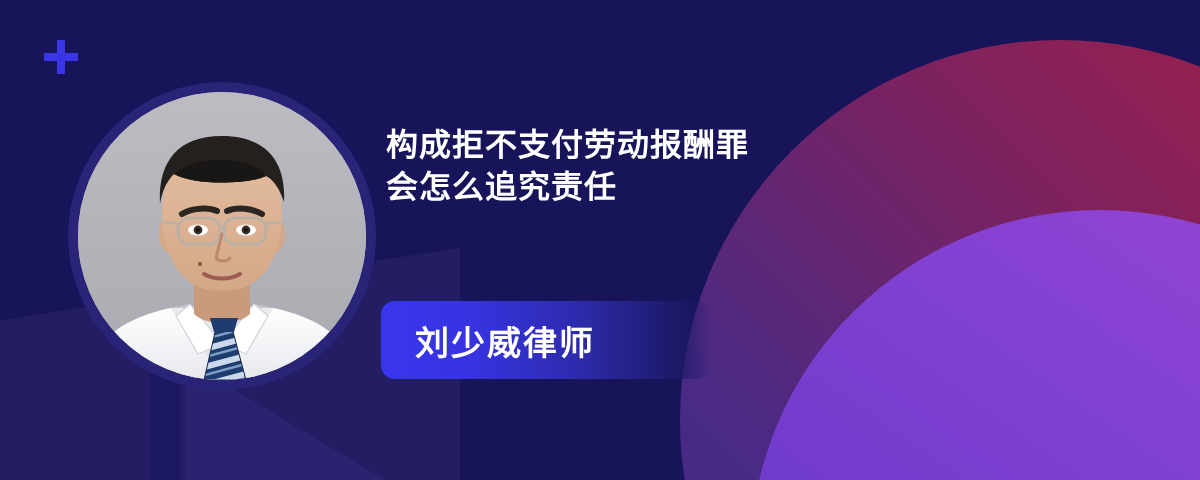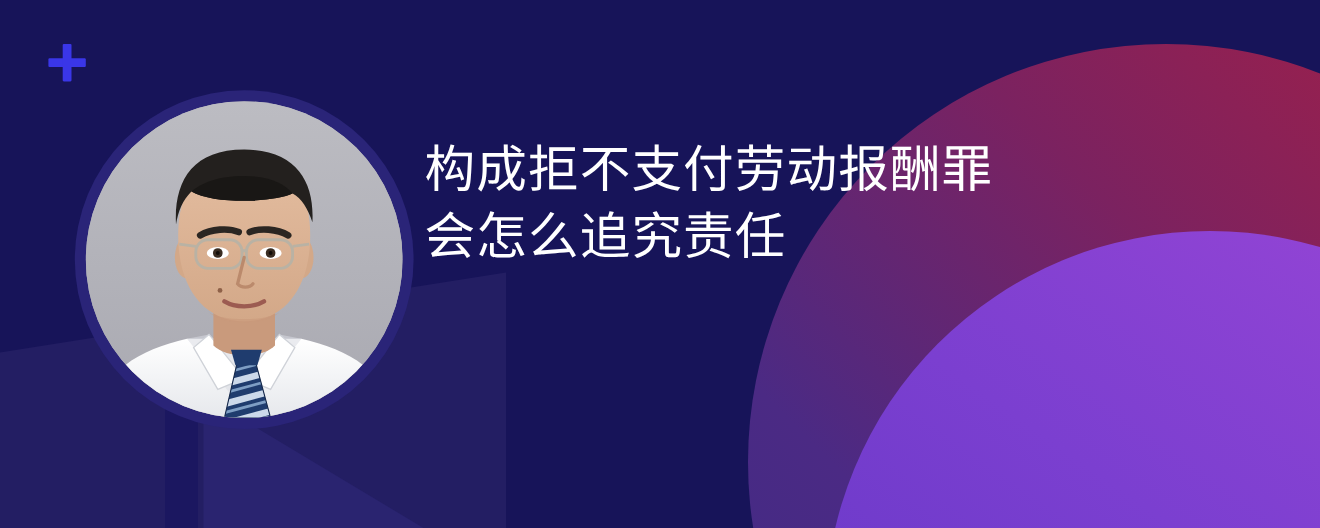--- a/index.html
+++ b/index.html
@@ -126,22 +126,22 @@
   
   .content {
     position: absolute;
     left: 386px;
     top: 124px;
     width: 700px;
   }
   .headline {
     margin: 0;
     color: #ffffff;
-    font-size: 46px;
-    font-weight: 400;
+    font-size: 32px;
+    font-weight: 700;
     line-height: 1.32;
     letter-spacing: 1px;
     white-space: pre-line;
   }
 
   .name-pill {
     position: absolute;
     left: 381px;
     top: 301px;
     min-width: 330px;
@@ -263,14 +263,17 @@
 
       <path d="M112 192 C126 204 162 204 176 192 C164 200 124 200 112 192 Z" fill="#c99a7c" opacity="0.6"></path>
     </svg>
   </div>
 
   <div class="content">
     <h1 class="headline">构成拒不支付劳动报酬罪
 会怎么追究责任</h1>
   </div>
 
+  <div class="name-pill">
+    <span>刘少威律师</span>
+  </div>
 
 </div>
 
 </body></html>

